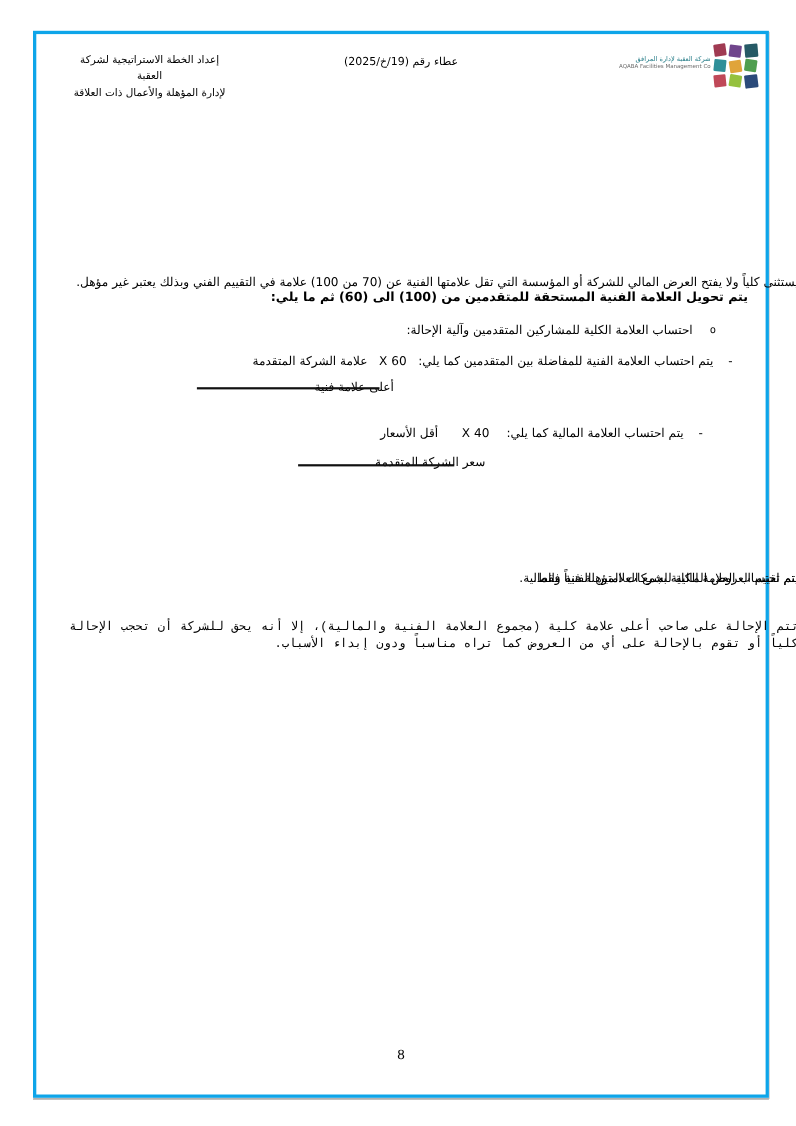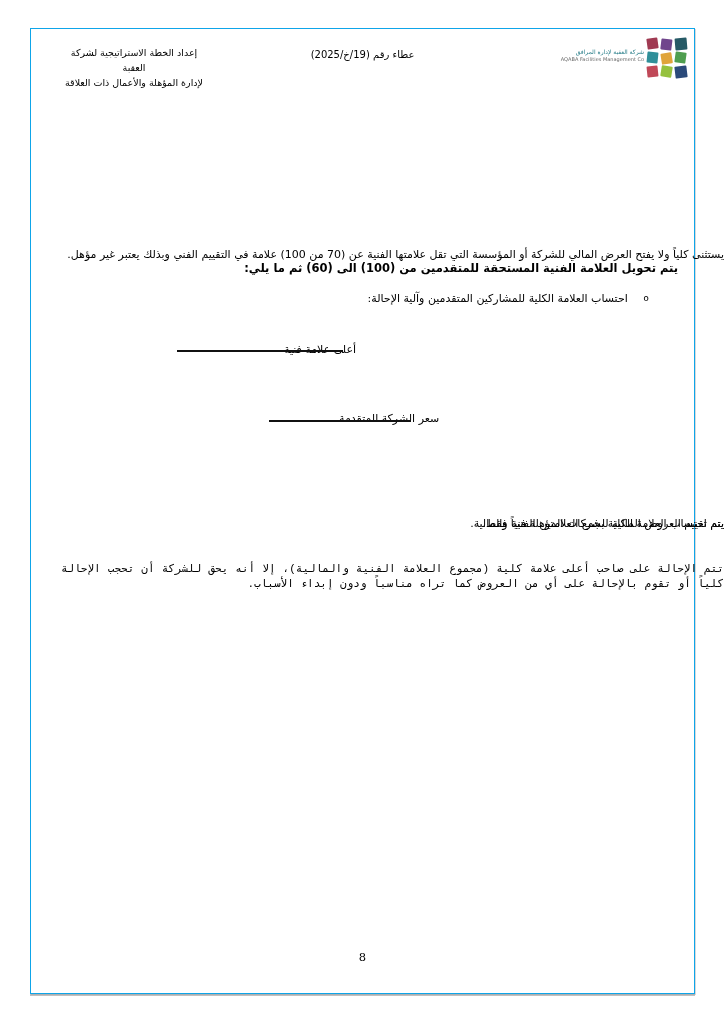--- a/index.html
+++ b/index.html
@@ -2,21 +2,21 @@
 <html lang="ar"><head>
 <meta charset="utf-8">
 <style>
   html,body{margin:0;padding:0;}
   body{
     width:724px;height:1024px;background:#ffffff;position:relative;
     font-family:"DejaVu Sans",sans-serif;color:#000;
   }
   .page{
     position:absolute;left:30px;top:28px;width:663px;height:964px;
-    background:#fff;border:1px solid #0ea5e9;
+    background:#fff;border:3px solid #0ea5e9;
     box-shadow:0 2px 0 rgba(140,140,140,.55), 1px 1px 0 rgba(170,170,170,.45);
   }
   .abs{position:absolute;}
   .rtl{direction:rtl;}
   
   .proj-title{left:28px;top:16px;width:150px;text-align:center;font-size:9.5px;line-height:15px;}
   .tender-no{left:0;right:0;top:20px;text-align:center;font-size:10px;}
   .logo{right:6px;top:9px;display:flex;align-items:flex-start;}
   .logo-names{margin-top:10px;margin-right:3px;text-align:right;direction:rtl;white-space:nowrap;}
   .logo-name-ar{font-size:6px;line-height:8px;}
@@ -80,23 +80,35 @@
     <span>يستثنى كلياً ولا يفتح العرض المالي للشركة أو المؤسسة التي تقل علامتها الفنية عن (70 من 100) علامة في التقييم الفني وبذلك يعتبر غير مؤهل.</span>
   </div>
 
   <div class="abs para heading" style="top:232px;right:16px;left:30px;">يتم تحويل العلامة الفنية المستحقة للمتقدمين من (100) الى (60) ثم ما يلي:</div>
 
   <div class="abs para" style="top:262px;right:45px;left:30px;">
     <span class="mk-circle">o</span>
     <span>احتساب العلامة الكلية للمشاركين المتقدمين وآلية الإحالة:</span>
   </div>
 
+  <div class="abs para" style="top:290px;right:30px;left:30px;text-align-last:auto;">
+    <span class="mk-dash">-</span>
+    <span>يتم احتساب العلامة الفنية للمفاضلة بين المتقدمين كما يلي:</span>
+    <span class="mult mult-1">X 60</span>
+    <span>علامة الشركة المتقدمة</span>
+  </div>
   <div class="abs frac-bar" style="top:321px;left:146px;width:166px;"></div>
   <div class="abs denom" style="top:314px;left:225px;margin-left:28px;">أعلى علامة فنية</div>
 
+  <div class="abs para" style="top:355px;right:57px;left:30px;text-align-last:auto;">
+    <span class="mk-dash">-</span>
+    <span>يتم احتساب العلامة المالية كما يلي:</span>
+    <span class="mult mult-2">X 40</span>
+    <span>أقل الأسعار</span>
+  </div>
   <div class="abs frac-bar" style="top:391px;left:238px;width:142px;"></div>
   <div class="abs denom" style="top:383px;left:308px;">سعر الشركة المتقدمة</div>
 
   <div class="abs para hang" style="top:430px;right:56px;left:30px;">
     
     <span>يتم تقييم العروض المالية للشركات المؤهلة فنياً فقط.</span>
   </div>
   <div class="abs para hang" style="top:415px;right:56px;left:30px;">
     
     <span>يتم احتساب العلامة الكلية بجمع العلامتين الفنية والمالية.</span>

